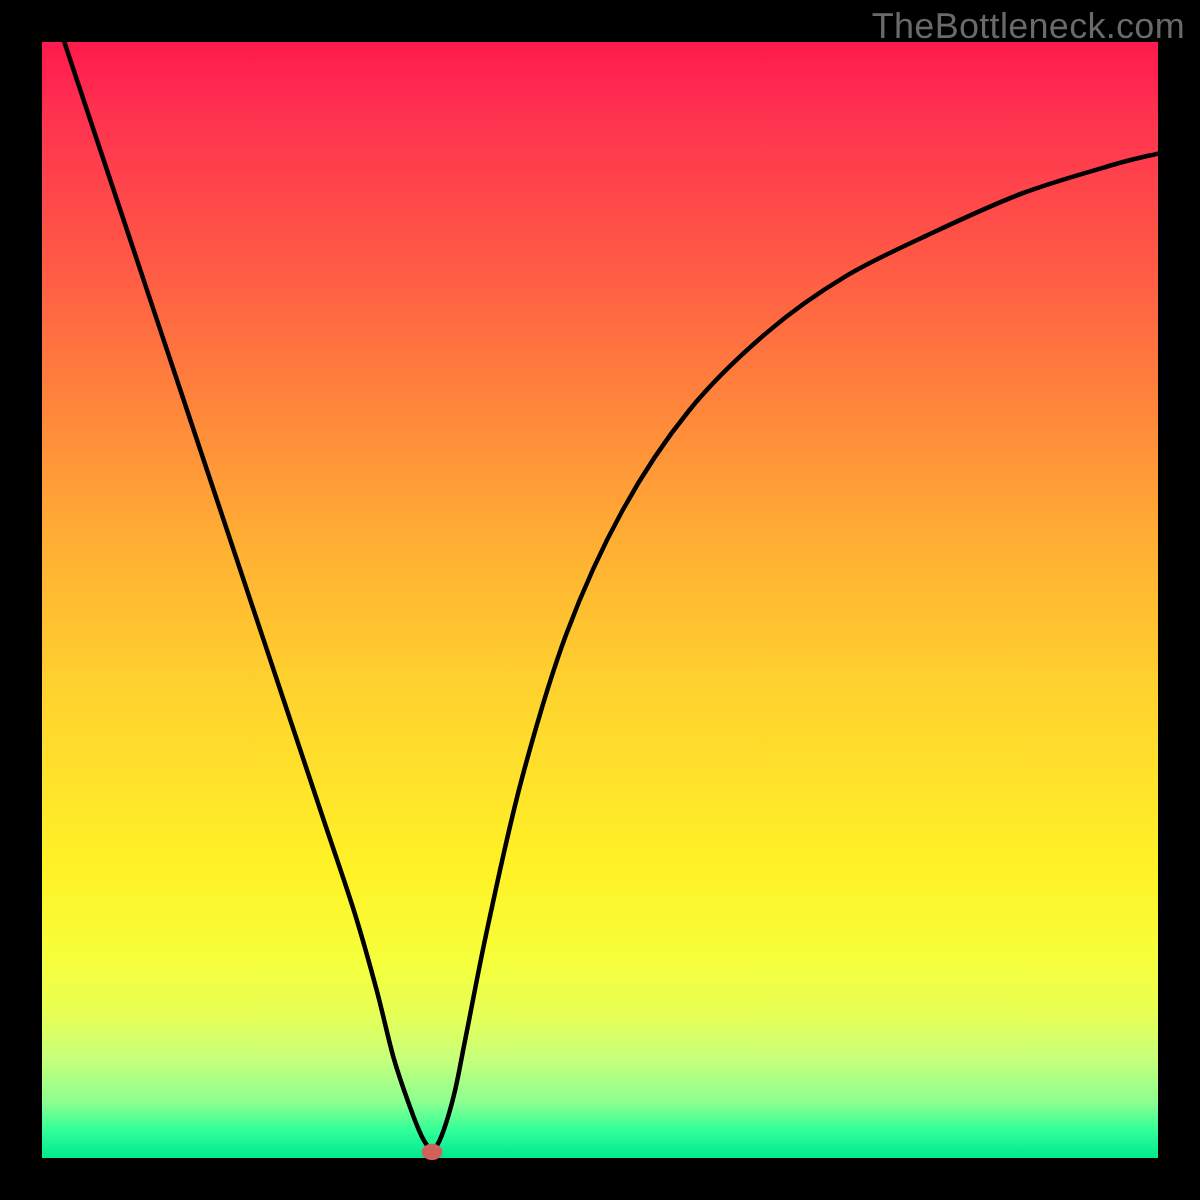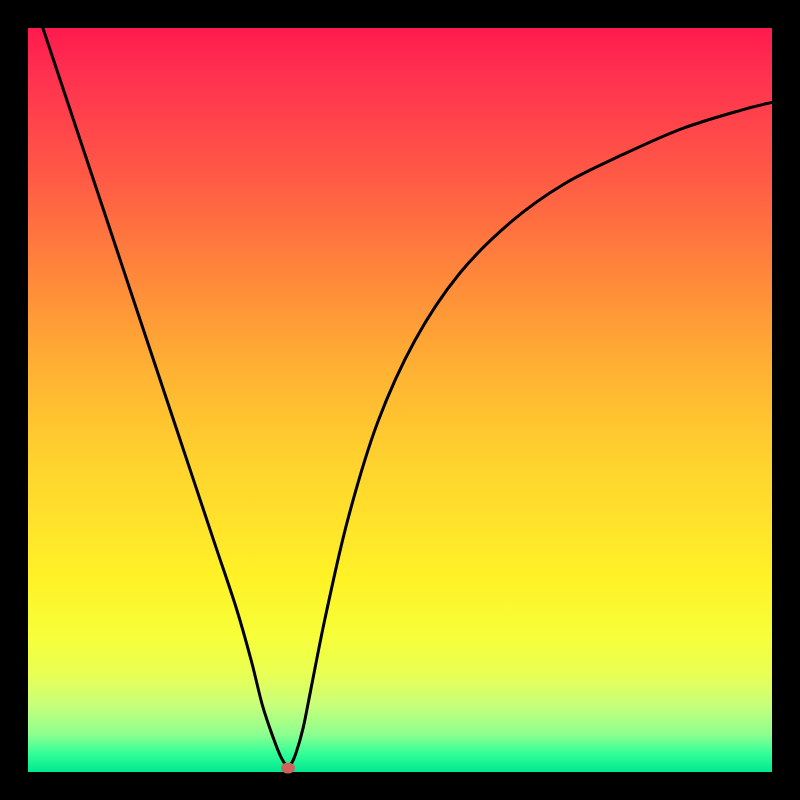--- a/index.html
+++ b/index.html
@@ -75,13 +75,14 @@
   <div class="plot">
 
     <svg class="curve" viewBox="0 0 744 744" preserveAspectRatio="none">
       <path id="curve-path" fill="none" stroke="#000000" stroke-width="3" stroke-linecap="round" stroke-linejoin="round" d="M 14.88 0 C 18.6 11.159999999999988, 27.28 37.19999999999993, 37.2 66.95999999999992 C 47.120000000000005 96.71999999999991, 62.00000000000001 141.35999999999993, 74.4 178.55999999999995 C 86.80000000000001 215.75999999999996, 99.19999999999999 252.96, 111.6 290.16 C 124 327.36, 136.4 364.56, 148.8 401.76 C 161.20000000000002 438.96, 176.07999999999998 483.6, 186 513.36 C 195.92000000000002 543.12, 202.12000000000003 560.4799999999999, 208.32000000000002 580.3199999999999 C 214.52 600.16, 218.85999999999999 616.28, 223.2 632.4 C 227.54 648.52, 230.64000000000001 664.02, 234.36 677.04 C 238.08 690.06, 242.42000000000002 701.8399999999999, 245.52 710.52 C 248.62 719.2, 250.728 724.532, 252.96 729.12 C 255.192 733.708, 257.424 736.56, 258.912 738.048 C 260.4 739.5360000000001, 260.40000000000003 740.156, 261.88800000000003 738.048 C 263.37600000000003 735.94, 265.608 731.848, 267.84 725.4 C 270.07199999999995 718.952, 272.79999999999995 709.9, 275.28 699.36 C 277.76 688.82, 279 680.76, 282.72 662.16 C 286.44000000000005 643.56, 291.40000000000003 616.28, 297.6 587.76 C 303.8 559.24, 311.24 523.28, 319.92 491.03999999999996 C 328.6 458.79999999999995, 338.52 424.08, 349.68 394.32 C 360.84000000000003 364.56, 373.24 337.28000000000003, 386.88 312.48 C 400.52 287.68, 415.4 265.35999999999996, 431.52 245.51999999999998 C 447.64 225.67999999999998, 466.24 208.32000000000005, 483.6 193.44000000000005 C 500.96000000000004 178.56000000000006, 517.0799999999999 167.4, 535.68 156.24 C 554.28 145.08, 575.36 135.78, 595.2 126.48000000000002 C 615.0400000000001 117.18000000000002, 634.88 107.88000000000005, 654.72 100.44000000000005 C 674.5600000000001 93.00000000000006, 699.36 86.18000000000005, 714.24 81.84000000000003 C 729.12 77.50000000000001, 739.04 75.63999999999999, 744 74.39999999999998"></path>
     </svg>
 
     <div id="marker" class="marker" style="left: 260.4px; top: 739.536px; background: rgb(209, 98, 91);"></div>
 
   </div>
 
+  <div class="watermark">TheBottleneck.com</div>
 </div>
 
 </body></html>

